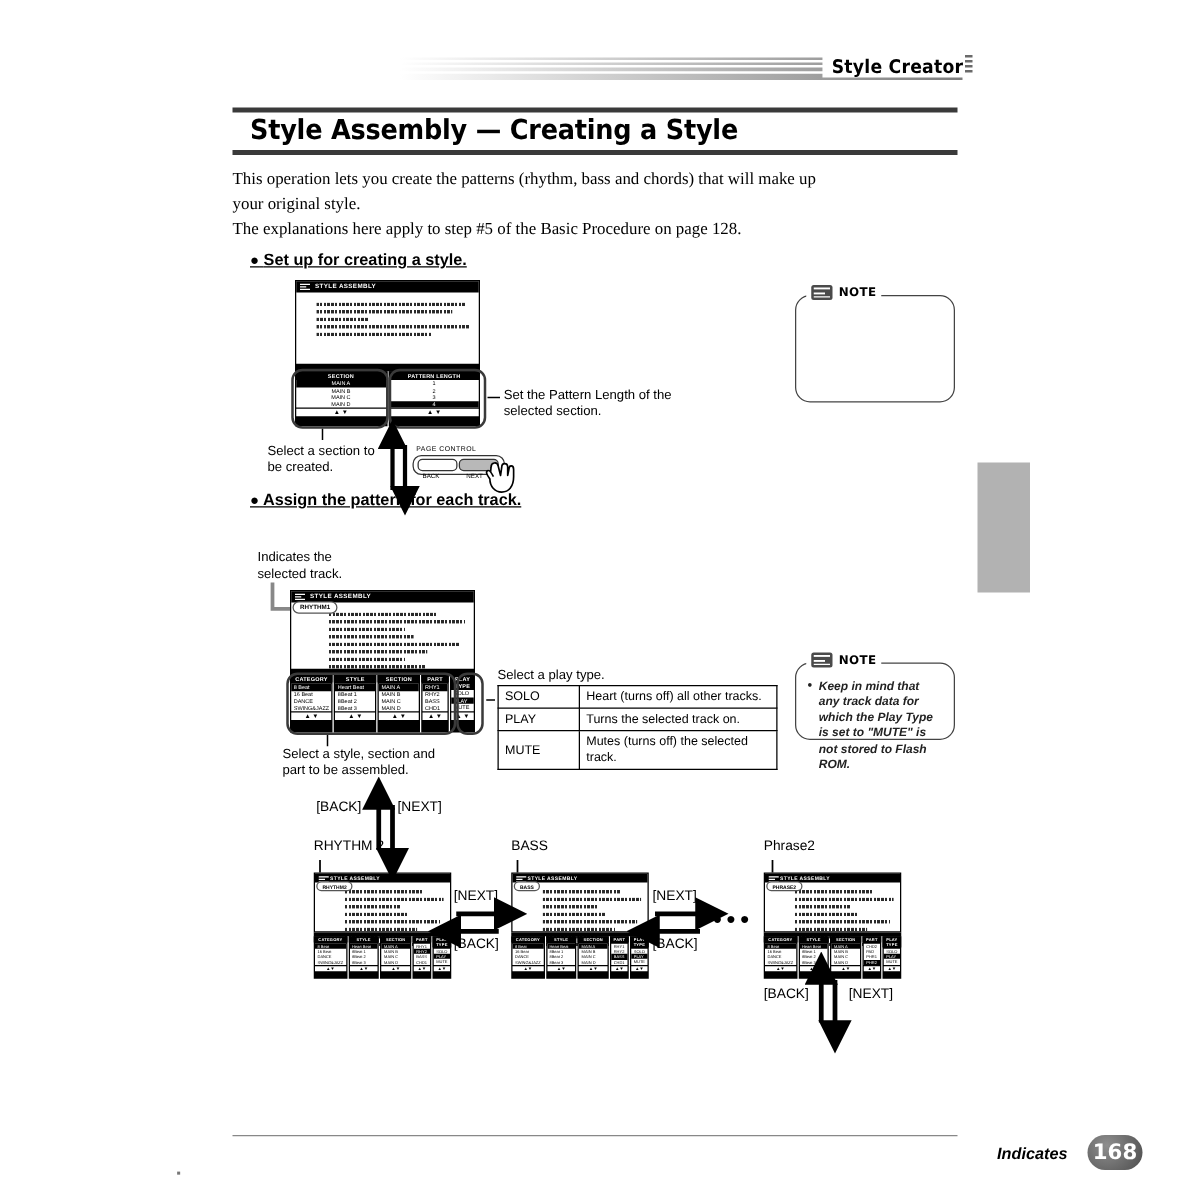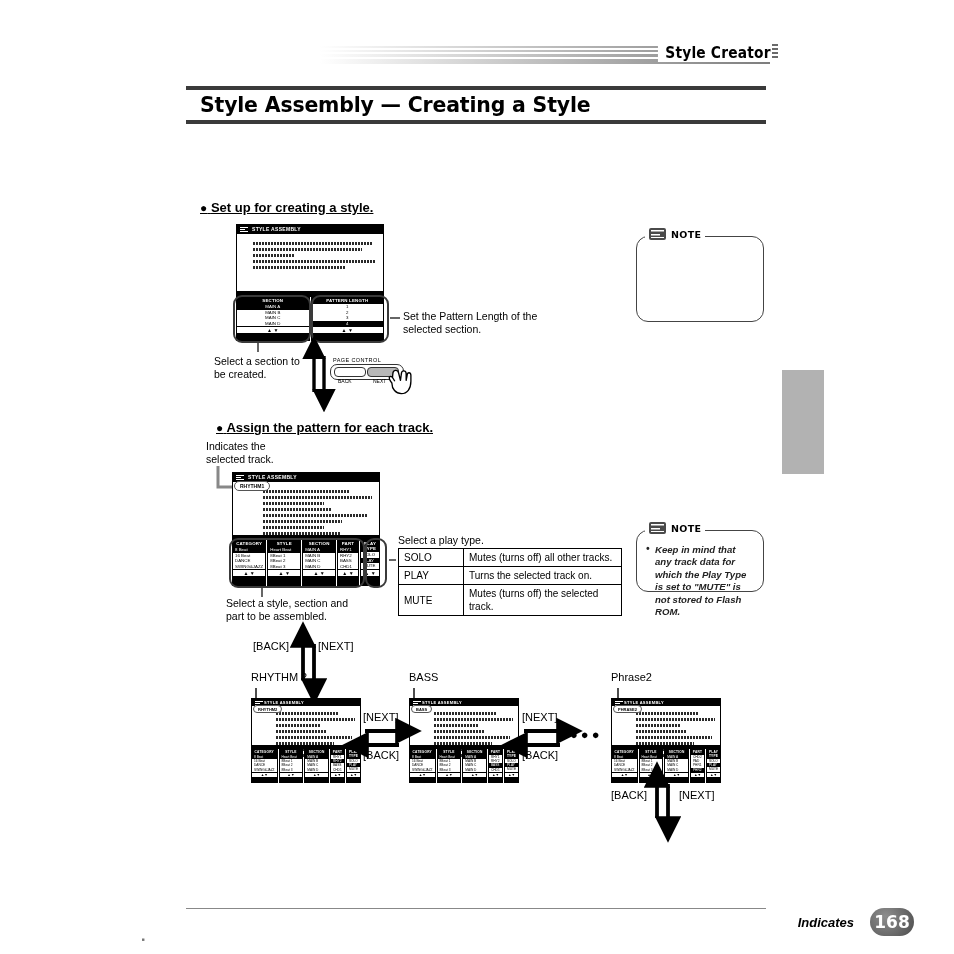--- a/index.html
+++ b/index.html
@@ -134,20 +134,25 @@
     <b></b>
       <b></b>
       <b></b>
       <b></b>
   </div>
 
   <div class="rule-top"></div>
   <div class="maintitle">Style Assembly — Creating a Style</div>
   <div class="rule-bot"></div>
 
+  <div class="intro">
+    <div>This operation lets you create the patterns (rhythm, bass and chords) that will make up</div>
+    <div>your original style.</div>
+    <div>The explanations here apply to step #5 of the Basic Procedure on page 128.</div>
+  </div>
 
   <div class="bullet-head" style="left:200px;top:200px;">
     <span class="dot">●</span>
     <span>Set up for creating a style.</span>
   </div>
 
   <div class="lcd" id="lcd1" style="left:236px;top:224px;width:148px;height:68px;">
     <div class="bar">STYLE ASSEMBLY</div>
     <div class="body" style="padding:8px 6px 0 16px;">
       <div class="txt" id="lcd1msg">
@@ -201,21 +206,21 @@
 
   <div class="notebox" style="left:636px;top:236px;width:128px;height:86px;padding:13px 9px 0 9px;">
     <div class="cap">
       <span class="ic"></span>
       <span class="w">NOTE</span>
     </div>
     <ul id="note1list">
       </ul>
   </div>
 
-  <div class="bullet-head" style="left:200px;top:420px;margin-left:16px;">
+  <div class="bullet-head" style="left:200px;top:392px;">
     <span class="dot">●</span>
     <span>Assign the pattern for each track.</span>
   </div>
 
   <div class="lbl" style="left:206px;top:440px;white-space:pre-line;">Indicates the
 selected track.</div>
 
   <div class="lcd" id="lcd2" style="left:232px;top:472px;width:148px;height:64px;">
     <div class="bar">STYLE ASSEMBLY</div>
     <div class="body" style="padding:8px 6px 0 30px;">
@@ -289,21 +294,21 @@
   <div class="roundbox" style="left:365px;top:538px;width:22px;height:50px;"></div>
 
   <div class="lbl" style="left:226px;top:597px;white-space:pre-line;">Select a style, section and
 part to be assembled.</div>
   <div class="lbl" style="left:398px;top:534px;">Select a play type.</div>
 
   <table class="ptbl" style="left:398px;top:548px;width:224px;">
     <tbody id="ptbody">
         <tr>
           <td class="k">SOLO</td>
-          <td>Mutes (turns off) all other tracks.</td>
+          <td>Heart (turns off) all other tracks.</td>
         </tr>
         <tr>
           <td class="k">PLAY</td>
           <td>Turns the selected track on.</td>
         </tr>
         <tr>
           <td class="k">MUTE</td>
           <td>Mutes (turns off) the selected track.</td>
         </tr>
       </tbody>

